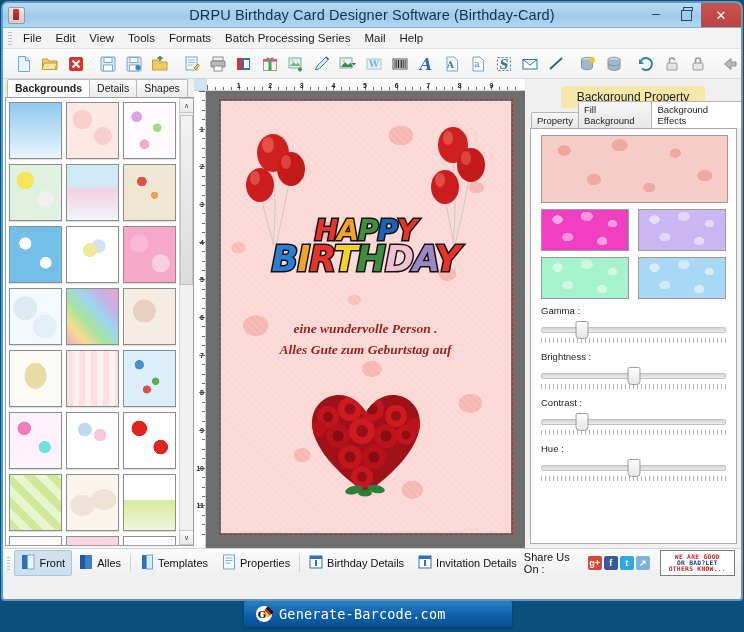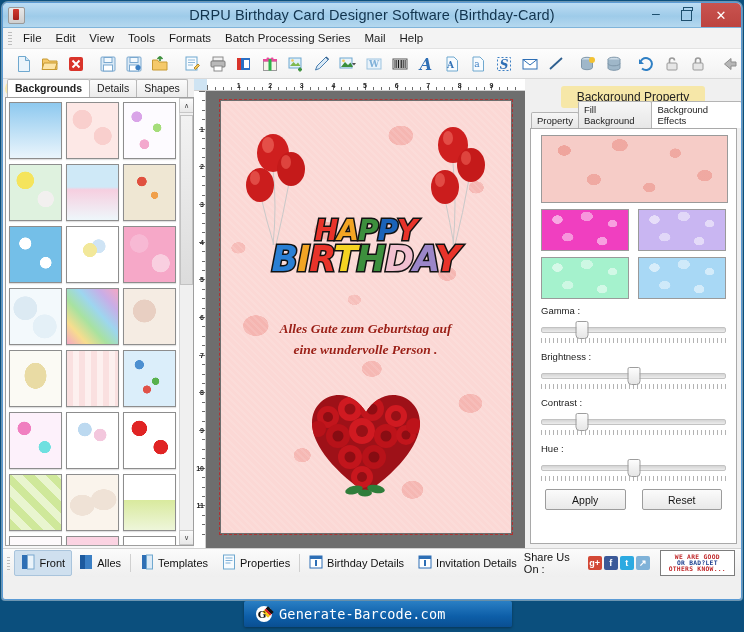--- a/index.html
+++ b/index.html
@@ -706,22 +706,22 @@
                   <ellipse cx="13" cy="59" rx="5" ry="7" fill="#f06a60" opacity=".6"></ellipse>
                 </svg>
               </div>
 
               <div class="hb-title">
                 <span class="hb-row r1" id="hb1"><span style="color: rgb(232, 51, 42);">H</span><span style="color: rgb(242, 164, 36);">A</span><span style="color: rgb(61, 143, 61);">P</span><span style="color: rgb(27, 99, 184);">P</span><span style="color: rgb(232, 51, 42);">Y</span></span>
                 <span class="hb-row r2" id="hb2"><span style="color: rgb(42, 127, 212);">B</span><span style="color: rgb(242, 164, 36);">I</span><span style="color: rgb(232, 51, 42);">R</span><span style="color: rgb(245, 212, 34);">T</span><span style="color: rgb(61, 143, 61);">H</span><span style="color: rgb(242, 192, 208);">D</span><span style="color: rgb(155, 134, 200);">A</span><span style="color: rgb(232, 51, 42);">Y</span></span>
               </div>
 
               <div class="greet">
+                <div>eine wundervolle Person .</div>
                 <div>Alles Gute zum Geburtstag auf</div>
-                <div>eine wundervolle Person .</div>
               </div>
 
               <div class="roses">
                 <svg width="120" height="108" viewBox="0 0 120 108">
                   <defs>
                     <clipPath id="hclip">
                       <path d="M60 104 C22 78 6 52 6 34 C6 16 20 6 33 6 C44 6 54 13 60 23 C66 13 76 6 87 6 C100 6 114 16 114 34 C114 52 98 78 60 104Z"></path>
                     </clipPath>
                   </defs>
                   <g clip-path="url(#hclip)">
@@ -809,24 +809,20 @@
           </div>
           <div class="sticks"></div>
 
           <div class="slabel">Hue :</div>
           <div class="slider">
             <div class="strack"></div>
             <div class="sknob" id="k3" style="left: 50%;"></div>
           </div>
           <div class="sticks"></div>
 
-          <div class="btn-row">
-            <div class="pbtn">Apply</div>
-            <div class="pbtn">Reset</div>
-          </div>
         </div>
       </div>
     </div>
 
     <div class="statusbar">
       <div class="grip"></div>
 
       <div class="sb-item active">
         <span><svg width="14" height="16" viewBox="0 0 14 16">
               <rect x="1" y="1" width="5.5" height="14" fill="#2e6fb5"></rect>

